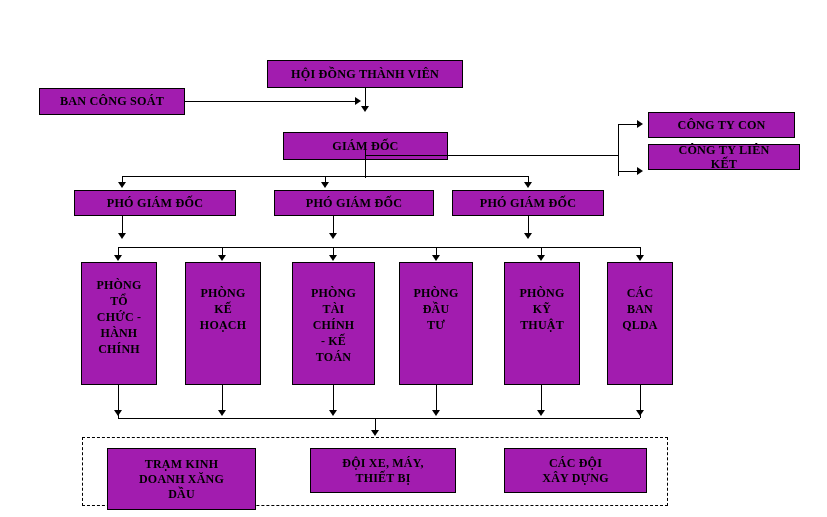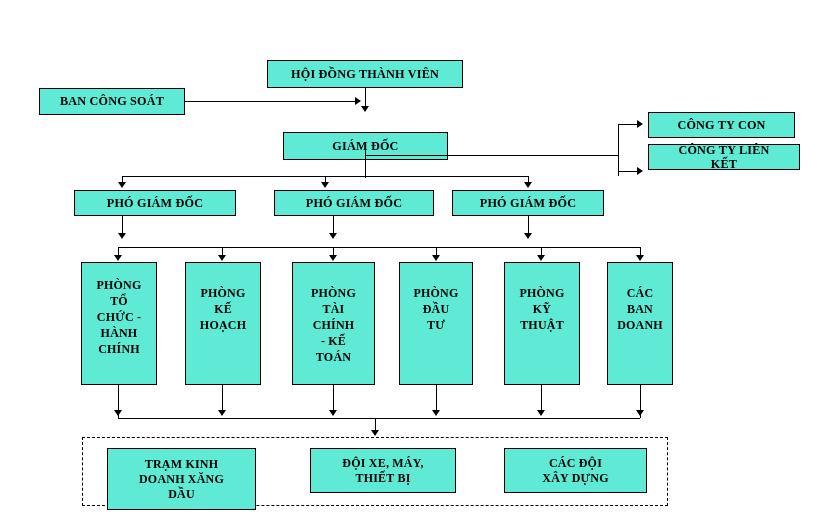--- a/index.html
+++ b/index.html
@@ -25,21 +25,21 @@
     width: 827px;
     text-align: center;
     font-size: 14.5px;
     font-weight: bold;
     letter-spacing: 0.6px;
   }
   .node {
     position: absolute;
     box-sizing: border-box;
     border: 1.4px solid #000000;
-    background: #5eead4;
+    background: #a21caf;
     display: flex;
     align-items: center;
     justify-content: center;
     text-align: center;
     font-weight: bold;
     font-size: 12.2px;
     line-height: 1.18;
     letter-spacing: 0.2px;
     padding: 1px 18px;
     white-space: pre-line;
@@ -177,21 +177,21 @@
   <div class="node tall mid-text" style="left:292px; top:262px; width:83px; height:123px;">PHÒNG
 TÀI CHÍNH
 - KẾ TOÁN</div>
   <div class="node tall mid-text" style="left:399px; top:262px; width:74px; height:123px;">PHÒNG
 ĐẦU TƯ</div>
   <div class="node tall mid-text" style="left:504px; top:262px; width:76px; height:123px;">PHÒNG
 KỸ
 THUẬT</div>
   <div class="node tall mid-text" style="left:607px; top:262px; width:66px; height:123px;">CÁC
 BAN
-DOANH</div>
+QLDA</div>
 
   <div class="vline" style="left:118px; top:385px; height:27px;"></div>
   <div class="arrow-down" style="left:113.8px; top:410px;"></div>
 
   <div class="vline" style="left:222px; top:385px; height:27px;"></div>
   <div class="arrow-down" style="left:217.8px; top:410px;"></div>
 
   <div class="vline" style="left:333px; top:385px; height:27px;"></div>
   <div class="arrow-down" style="left:328.8px; top:410px;"></div>
 

